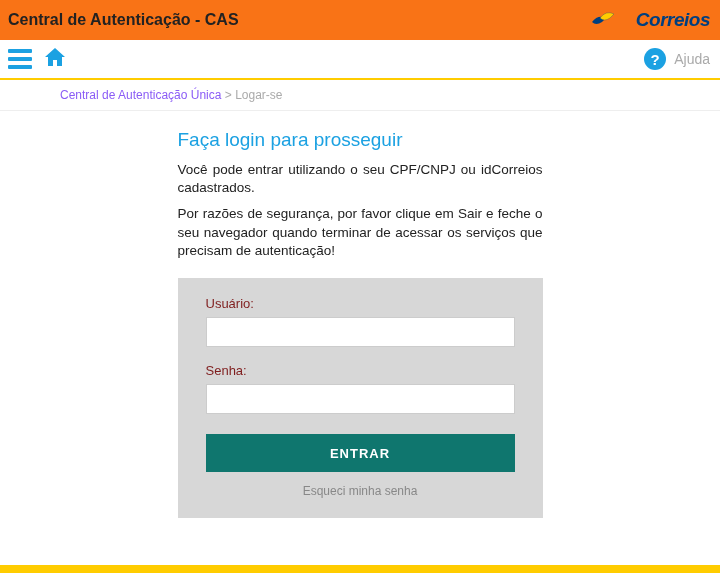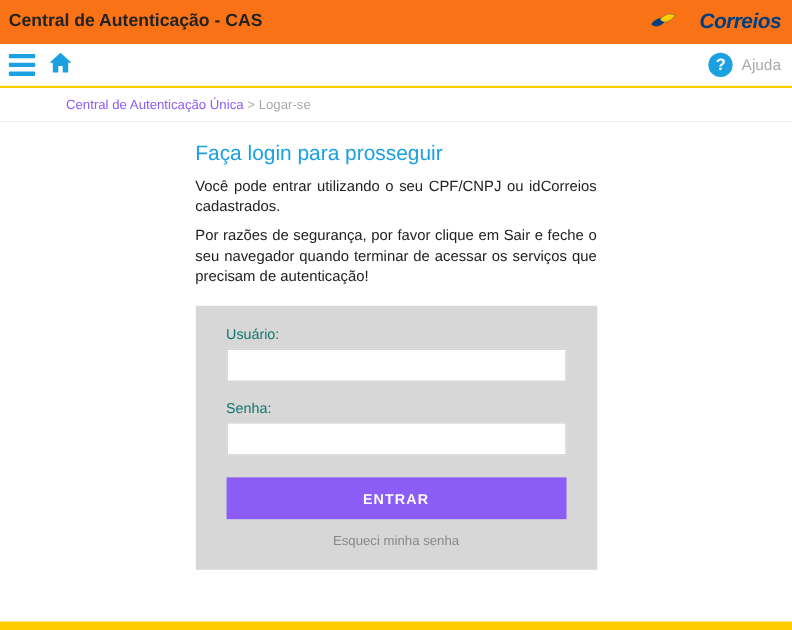--- a/index.html
+++ b/index.html
@@ -84,37 +84,37 @@
     margin-top: 18px;
   }
   .login-heading {
     font-size: 16px;
     font-weight: bold;
     color: #222;
     margin-bottom: 14px;
   }
   .field-label {
     font-size: 13px;
-    color: #0f766e;
+    color: #7f1d1d;
     margin-bottom: 6px;
     display: block;
   }
   .text-input {
     width: 100%;
     height: 30px;
     border: 1px solid #ccc;
     background: #fff;
     padding: 4px 6px;
     font-size: 13px;
     margin-bottom: 16px;
   }
   .submit-btn {
     width: 100%;
     height: 38px;
-    background: #8b5cf6;
+    background: #0f766e;
     color: #fff;
     border: none;
     font-size: 13px;
     font-weight: bold;
     letter-spacing: 1px;
     cursor: pointer;
     margin-top: 4px;
   }
   .forgot {
     text-align: center;

